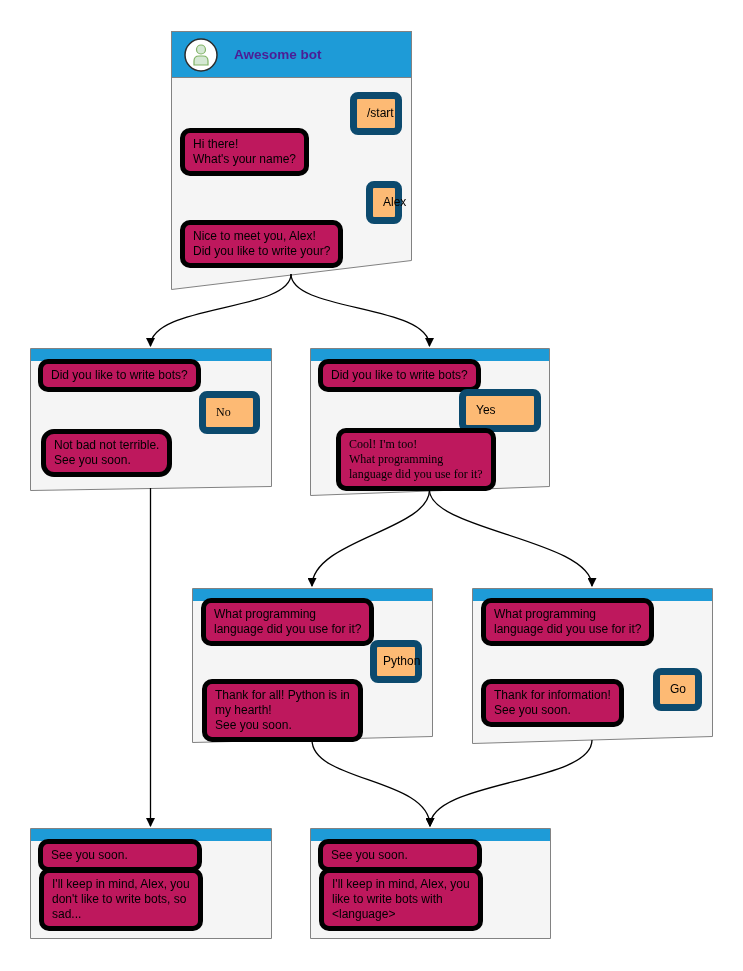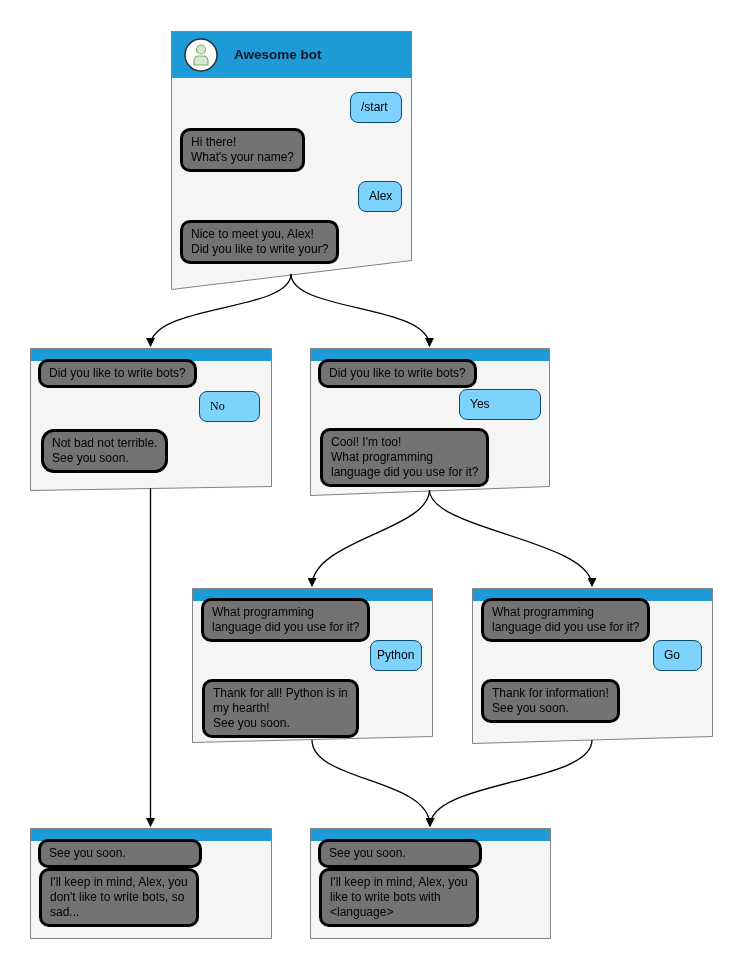--- a/index.html
+++ b/index.html
@@ -4,26 +4,26 @@
 <style>
   html,body{margin:0;padding:0;background:#ffffff;}
   #canvas{position:relative;width:743px;height:971px;background:#ffffff;
           font-family:"Liberation Sans",sans-serif;overflow:hidden;}
   svg.layer{position:absolute;left:0;top:0;}
   .edge{stroke:#000;stroke-width:1.3;fill:none;}
   .winbody{fill:#f5f5f5;stroke:#828282;stroke-width:1;}
   .strip{fill:#1e9bd7;}
   .bubble{position:absolute;font-size:12px;line-height:15px;color:#000;
           white-space:pre-line;box-sizing:border-box;}
-  .bot{background:#737373;border:3px solid #000000;border-radius:10px;padding:4px 8px;}
-  .user{background:#7dd3fc;border:1px solid #0c4a6e;border-radius:8px;padding:7px 10px;}
+  .bot{background:#be185d;border:5px solid #000000;border-radius:10px;padding:4px 8px;}
+  .user{background:#fdba74;border:7px solid #0c4a6e;border-radius:8px;padding:7px 10px;}
   .hdr{position:absolute;left:171px;top:31px;width:241px;height:47px;
        background:#1e9bd7;border:1px solid #828282;box-sizing:border-box;}
   .avatar{position:absolute;left:12px;top:6px;width:34px;height:34px;display:block;}
-  .title{position:absolute;left:62px;top:15px;color:#0f172a;font-weight:bold;font-size:13.5px;}
+  .title{position:absolute;left:62px;top:15px;color:#4c1d95;font-weight:bold;font-size:13.5px;}
 </style>
 </head>
 <body>
 
 <div id="canvas">
 
   <svg class="layer" width="743" height="971" viewBox="0 0 743 971">
     <defs>
       <marker id="arrow" viewBox="0 0 10 10" refX="8.8" refY="5" markerWidth="9" markerHeight="9" orient="auto" markerUnits="userSpaceOnUse">
         <path d="M0,0 L10,5 L0,10 Z" fill="#000"></path>
@@ -67,45 +67,45 @@
         <circle cx="17" cy="11.5" r="4.5" fill="#d5e8d4" stroke="#82b366" stroke-width="1.2"></circle>
         <path d="M10,27 v-4 q0,-5 5,-5 h4 q5,0 5,5 v4 z" fill="#d5e8d4" stroke="#82b366" stroke-width="1.2"></path>
       </svg>
     </span>
     <span class="title">Awesome bot</span>
   </div>
 
   <div class="bubble user" style="right:341px;top:92px;width:52px;">/start</div>
   <div class="bubble bot" style="left:180px;top:128px;">Hi there!
 What's your name?</div>
-  <div class="bubble user" style="right:341px;top:181px;width:44px;">Alex</div>
+  <div class="bubble user" style="right:341px;top:181px;width:36px;">Alex</div>
   <div class="bubble bot" style="left:180px;top:220px;">Nice to meet you, Alex!
 Did you like to write your?</div>
 
   <div class="bubble bot" style="left:38px;top:359px;">Did you like to write bots?</div>
   <div class="bubble user" style="right:483px;top:391px;width:61px;font-family:Liberation Serif, serif;">No</div>
   <div class="bubble bot" style="left:41px;top:429px;border-radius:13px;">Not bad not terrible.
 See you soon.</div>
 
   <div class="bubble bot" style="left:318px;top:359px;">Did you like to write bots?</div>
   <div class="bubble user" style="right:202px;top:389px;width:82px;">Yes</div>
-  <div class="bubble bot" style="left:320px;top:428px;">Cool! I'm too!
+  <div class="bubble bot" style="left:336px;top:428px;font-family:Liberation Serif, serif;">Cool! I'm too!
 What programming
 language did you use for it?</div>
 
   <div class="bubble bot" style="left:201px;top:598px;">What programming
 language did you use for it?</div>
   <div class="bubble user" style="right:321px;top:640px;width:52px;padding-left:6px;padding-right:0;">Python</div>
   <div class="bubble bot" style="left:202px;top:679px;">Thank for all! Python is in
 my hearth!
 See you soon.</div>
 
   <div class="bubble bot" style="left:481px;top:598px;">What programming
 language did you use for it?</div>
-  <div class="bubble user" style="right:41px;top:640px;width:49px;">Go</div>
+  <div class="bubble user" style="right:41px;top:668px;width:49px;">Go</div>
   <div class="bubble bot" style="left:481px;top:679px;border-radius:10px;">Thank for information!
 See you soon.</div>
 
   <div class="bubble bot" style="left:38px;top:839px;width:164px;">See you soon.</div>
   <div class="bubble bot" style="left:39px;top:868px;">I'll keep in mind, Alex, you
 don't like to write bots, so
 sad...</div>
 
   <div class="bubble bot" style="left:318px;top:839px;width:164px;">See you soon.</div>
   <div class="bubble bot" style="left:319px;top:868px;">I'll keep in mind, Alex, you

